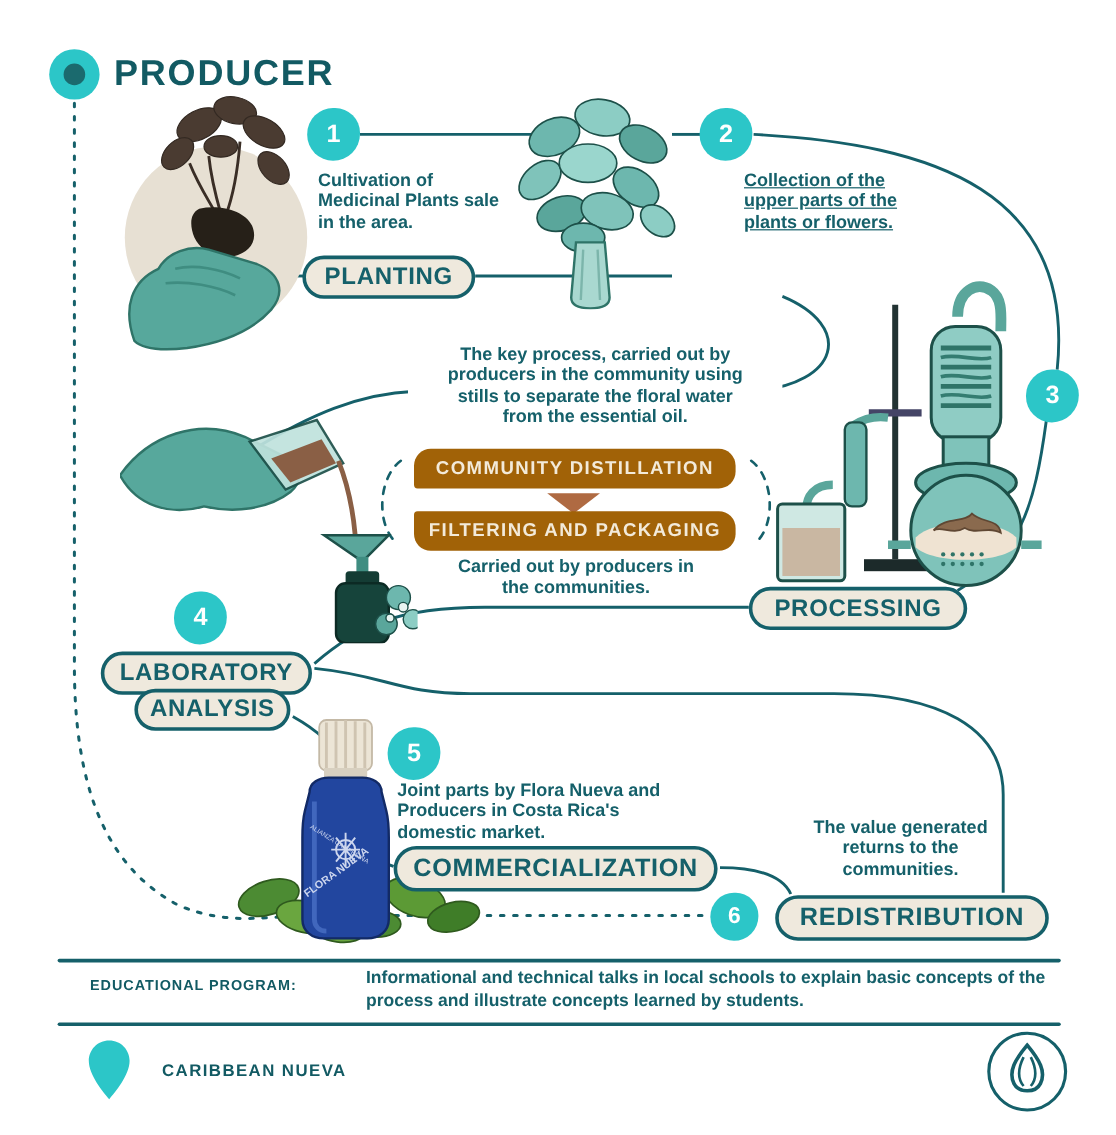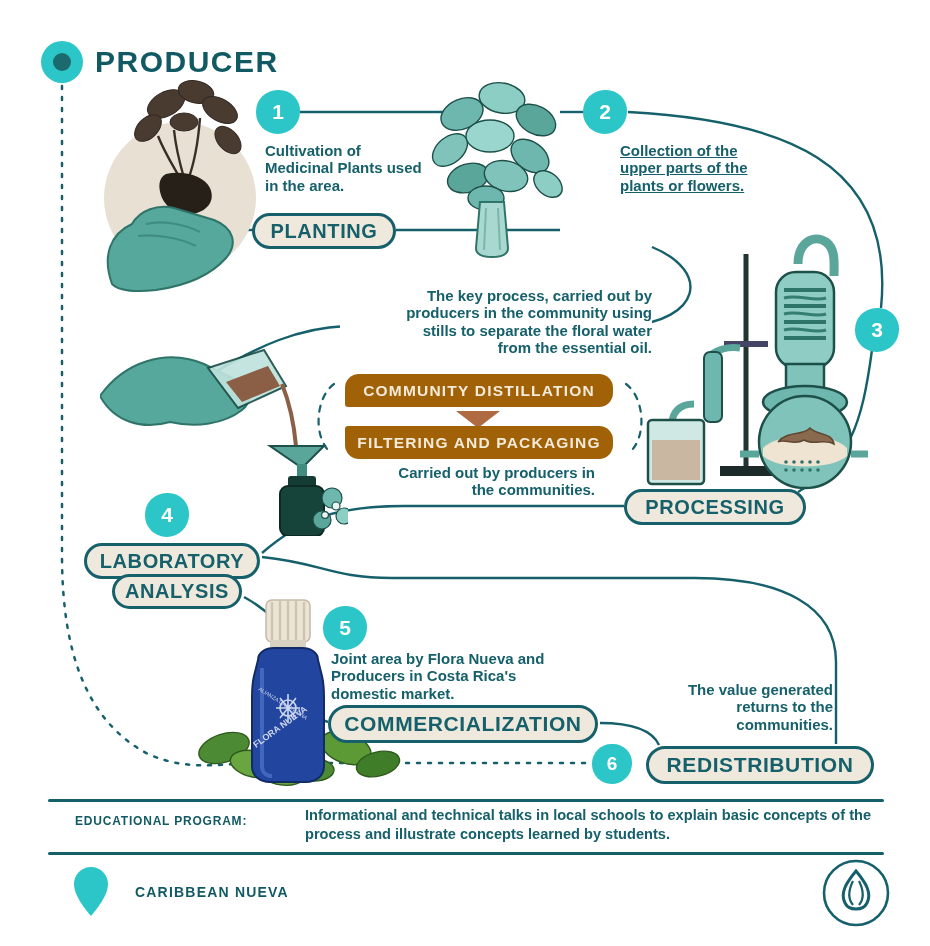--- a/index.html
+++ b/index.html
@@ -4,21 +4,21 @@
 <style>
   html,body{margin:0;padding:0;background:#ffffff;}
   #canvas{position:relative;width:930px;height:946px;background:#ffffff;overflow:hidden;
           font-family:"Liberation Sans","DejaVu Sans",sans-serif;color:#155e68;}
   svg{display:block;}
   .abs{position:absolute;}
   #connectors{position:absolute;left:0;top:0;z-index:0;}
   .illus{position:absolute;z-index:1;}
   .txt{position:absolute;z-index:3;font-weight:700;font-size:15px;line-height:1.16;
        color:#15606a;white-space:pre-line;}
-  .txt.center{text-align:right;}
+  .txt.center{text-align:center;}
   .title{position:absolute;z-index:3;font-size:30px;font-weight:700;letter-spacing:1.5px;color:#125a63;}
   .pill{position:absolute;z-index:3;display:flex;align-items:center;justify-content:center;
         background:#efe9dd;border:3px solid #15606a;border-radius:19px;
         font-weight:800;font-size:20px;letter-spacing:0.6px;color:#15606a;}
   .numcircle{position:absolute;z-index:4;width:44px;height:44px;border-radius:50% 48% 52% 50%;
         background:#2cc6c8;display:flex;align-items:center;justify-content:center;
         color:#ffffff;font-weight:800;font-size:21px;}
   .banner{position:absolute;z-index:3;display:flex;align-items:center;justify-content:center;
         background:#a16207;color:#f3ead9;font-weight:700;font-size:15.5px;letter-spacing:1.2px;text-align:right;}
   .banner.b1{border-radius:14px 14px 14px 3px;}
@@ -74,21 +74,21 @@
   <svg class="abs" style="left:40px;top:40px;z-index:3;" width="46" height="46">
     <circle cx="22" cy="22" r="21" fill="#2cc6c8"></circle>
     <circle cx="22" cy="22" r="9" fill="#1b6a6e"></circle>
   </svg>
   <div class="title" style="left:95px;top:45px;">PRODUCER</div>
 
   <div class="numcircle" style="left:256px;top:90px;">
       <span>1</span>
     </div>
   <div class="txt" style="left:265px;top:142px;width:180px;">Cultivation of
-Medicinal Plants used
+Medicinal Plants sale
 in the area.</div>
   <div class="pill" style="left:252px;top:213px;width:138px;height:30px;">PLANTING</div>
 
   <div class="numcircle" style="left:583px;top:90px;">
       <span>2</span>
     </div>
   <div class="txt" style="left:620px;top:142px;width:180px;text-decoration:underline;">Collection of the
 upper parts of the
 plants or flowers.</div>
 
@@ -109,21 +109,21 @@
 
   <div class="numcircle" style="left:145px;top:493px;">
       <span>4</span>
     </div>
   <div class="pill" style="left:84px;top:543px;width:170px;height:30px;">LABORATORY</div>
   <div class="pill" style="left:112px;top:574px;width:124px;height:29px;">ANALYSIS</div>
 
   <div class="numcircle" style="left:323px;top:606px;">
       <span>5</span>
     </div>
-  <div class="txt" style="left:331px;top:650px;width:245px;">Joint area by Flora Nueva and
+  <div class="txt" style="left:331px;top:650px;width:245px;">Joint parts by Flora Nueva and
 Producers in Costa Rica's
 domestic market.</div>
   <div class="pill" style="left:328px;top:705px;width:264px;height:32px;font-size:21px;">COMMERCIALIZATION</div>
 
   <div class="txt center" style="left:668px;top:681px;width:165px;">The value generated
 returns to the
 communities.</div>
   <div class="numcircle" style="left:592px;top:744px;width:40px;height:40px;font-size:19px;">
       <span>6</span>
     </div>

